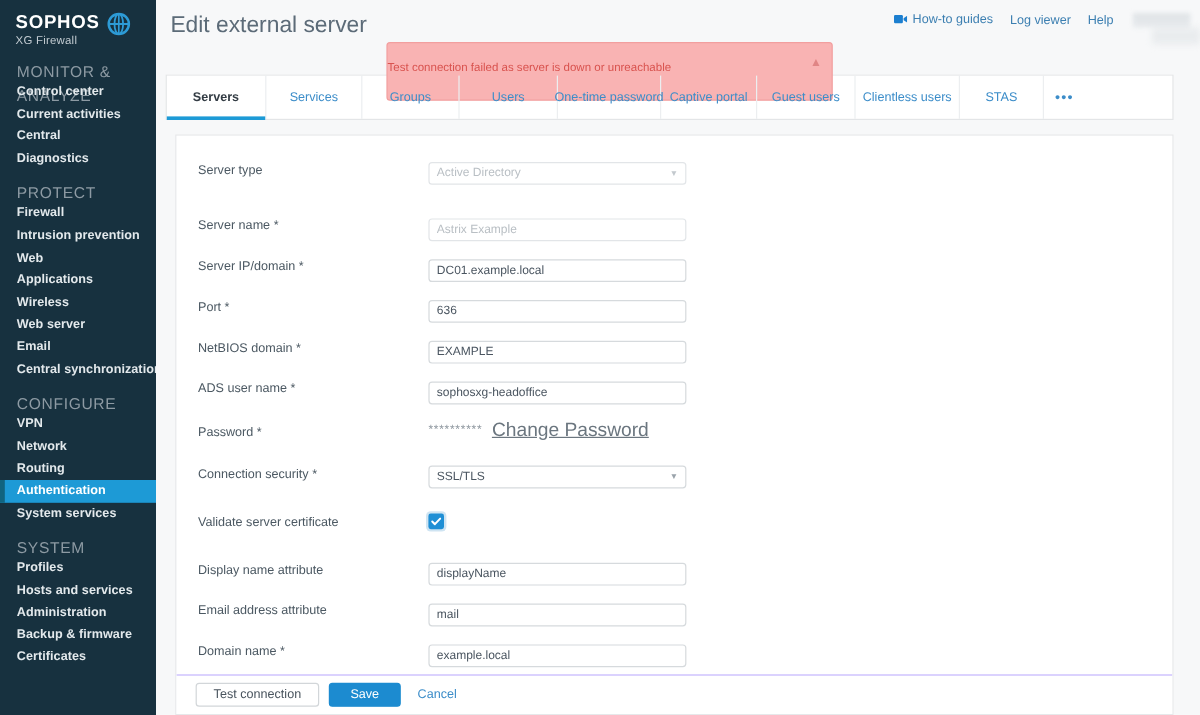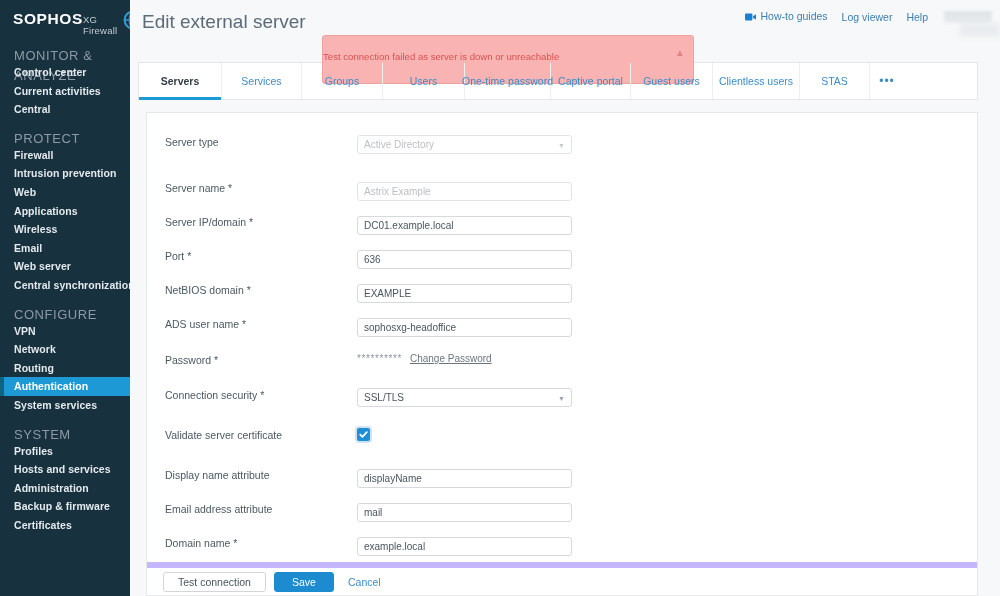--- a/index.html
+++ b/index.html
@@ -19,21 +19,21 @@
     width: 130px; height: 596px;
     background: #17313f;
     flex: 0 0 130px;
     overflow: hidden;
     position: relative;
   }
   .logo-wrap {
     padding: 11px 0 0 13px;
     display: flex; align-items: flex-start;
   }
-  .logo-text-block { display: flex; flex-direction: row; }
+  .logo-text-block { display: flex; flex-direction: column; }
   .logo-sophos {
     color: #ffffff;
     font-size: 15.5px;
     font-weight: bold;
     letter-spacing: 0.6px;
     line-height: 15px;
   }
   .logo-sub {
     color: #c3ccd2;
     font-size: 9.5px;
@@ -293,21 +293,21 @@
   .sel.disabled .caret { color: #c3c9ce; }
 
   .pwd-row { display: flex; align-items: center; gap: 8px; }
   .pwd-dots {
     font-size: 10px;
     color: #8d969e;
     letter-spacing: 0.6px;
     line-height: 12px;
   }
   .pwd-link {
-    font-size: 10px;
+    font-size: 16px;
     color: #6b767f;
     text-decoration: underline;
     cursor: pointer;
     line-height: 12px;
   }
 
   .chk {
     width: 13px; height: 13px;
     background: #1f8fd5;
     border-radius: 2px;
@@ -362,21 +362,21 @@
     cursor: pointer;
     line-height: 13px;
   }
 
   
   #footer {
     position: absolute;
     left: 0; right: 0; bottom: 0;
     height: 33px;
     background: #ffffff;
-    border-top: 6px solid #c4b5fd;
+    border-top: 1px solid #c4b5fd;
     display: flex;
     align-items: center;
     padding-left: 16px;
     gap: 8px;
   }
   .btn {
     height: 20px;
     border-radius: 3px;
     font-size: 10.5px;
     display: flex;
@@ -425,30 +425,31 @@
           <line x1="10" y1="1.6" x2="10" y2="18.4" stroke="#2d9bd6" stroke-width="1.4"></line>
         </svg>
       </span>
     </div>
     <div id="nav-sections">
         <div class="nav-group">
           <div class="nav-section-title">MONITOR &amp; ANALYZE</div>
           <div class="nav-item">Control center</div>
           <div class="nav-item">Current activities</div>
           <div class="nav-item">Central</div>
+          <div class="nav-item">Diagnostics</div>
         </div>
         <div class="nav-group">
           <div class="nav-section-title">PROTECT</div>
           <div class="nav-item">Firewall</div>
           <div class="nav-item">Intrusion prevention</div>
           <div class="nav-item">Web</div>
           <div class="nav-item">Applications</div>
           <div class="nav-item">Wireless</div>
+          <div class="nav-item">Web server</div>
           <div class="nav-item">Email</div>
-          <div class="nav-item">Web server</div>
           <div class="nav-item">Central synchronization</div>
         </div>
         <div class="nav-group">
           <div class="nav-section-title">CONFIGURE</div>
           <div class="nav-item">VPN</div>
           <div class="nav-item">Network</div>
           <div class="nav-item">Routing</div>
           <div class="nav-item active">Authentication</div>
           <div class="nav-item">System services</div>
         </div>

